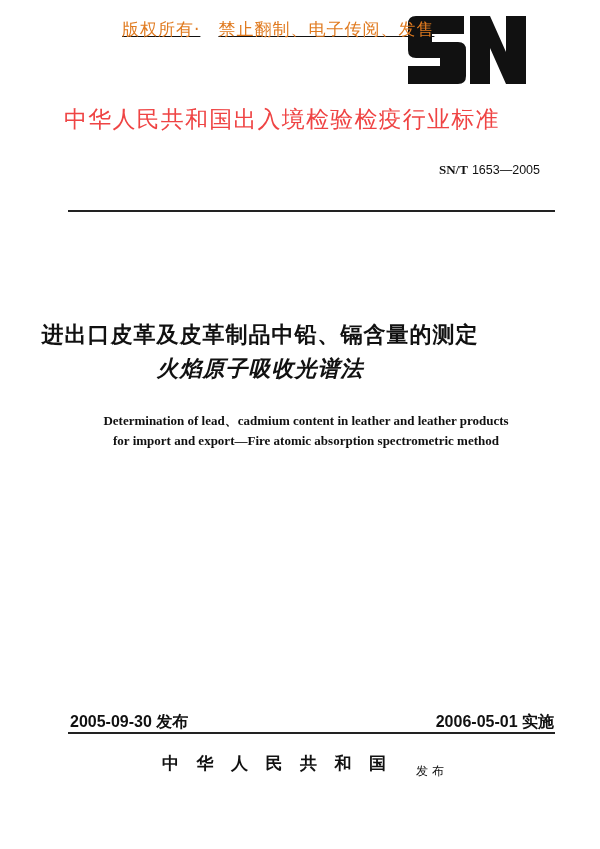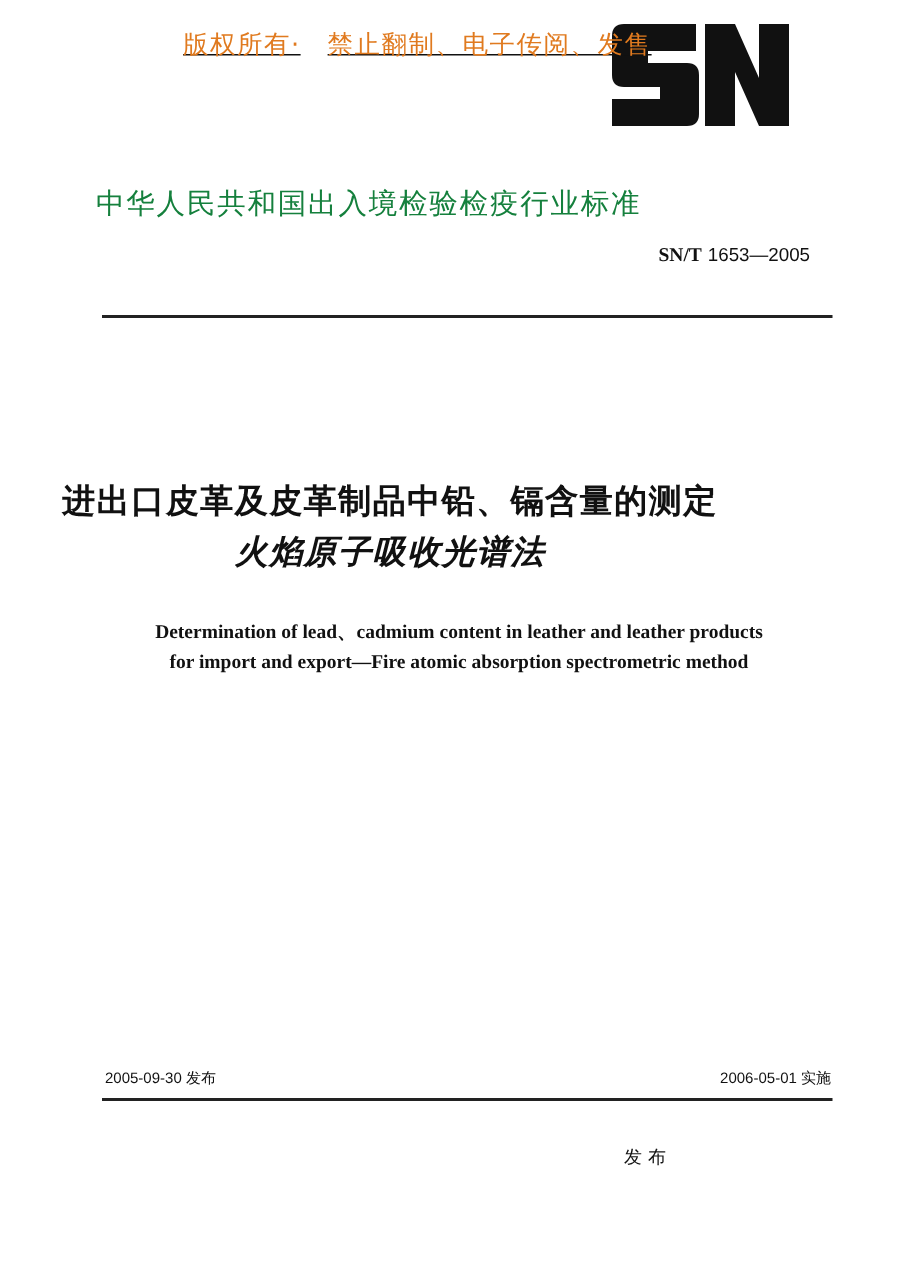--- a/index.html
+++ b/index.html
@@ -34,25 +34,25 @@
       left: 406px;
       top: 14px;
       width: 122px;
       height: 72px;
       z-index: 2;
     }
 
     
     .header-title {
       left: 64px;
-      top: 123px;
-      font-size: 19px;
+      top: 104px;
+      font-size: 23px;
       letter-spacing: 1.2px;
       white-space: nowrap;
-      color: #15803d;
+      color: #ef4444;
     }
 
     .std-number {
       right: 60px;
       top: 162px;
       font-size: 12.5px;
       white-space: nowrap;
       margin-left: 16px;
     }
     .std-number .prefix {
@@ -97,23 +97,24 @@
       font-size: 13px;
       line-height: 20px;
       color: #111;
     }
     .en-title.l1 { top: 411px; }
     .en-title.l2 { top: 431px; }
 
     
     .date {
       top: 712px;
-      font-size: 10px;
+      font-size: 16px;
       white-space: nowrap;
       font-family: "Liberation Sans", sans-serif;
+      font-weight: bold;
     }
     .date.issue { left: 70px; }
     .date.impl { right: 46px; }
 
     
     .issuer {
       left: 162px;
       top: 755px;
       font-family: "Liberation Serif", "DejaVu Serif", serif;
       font-weight: bold;
@@ -161,14 +162,15 @@
 
 <div class="abs en-title l1">Determination of lead、cadmium content in leather and leather products</div>
 <div class="abs en-title l2">for import and export—Fire atomic absorption spectrometric method</div>
 
 <div class="abs date issue">2005-09-30 发布</div>
 <div class="abs date impl">2006-05-01 实施</div>
 
 <div class="abs rule bottom"></div>
 
 <div class="abs issuer">
+  <div class="l1">中华人民共和国</div>
 </div>
 <div class="abs issuer-action">发布</div>
 
 </body></html>

